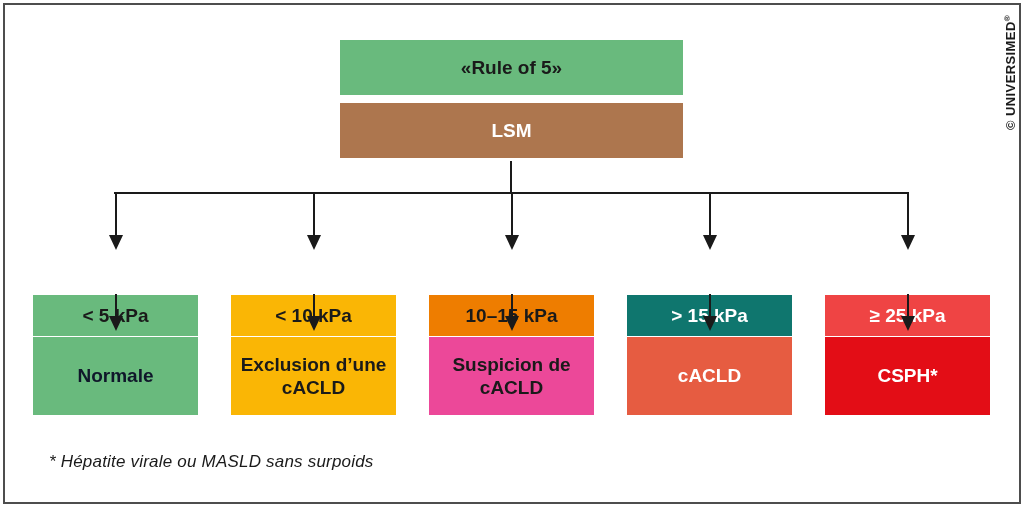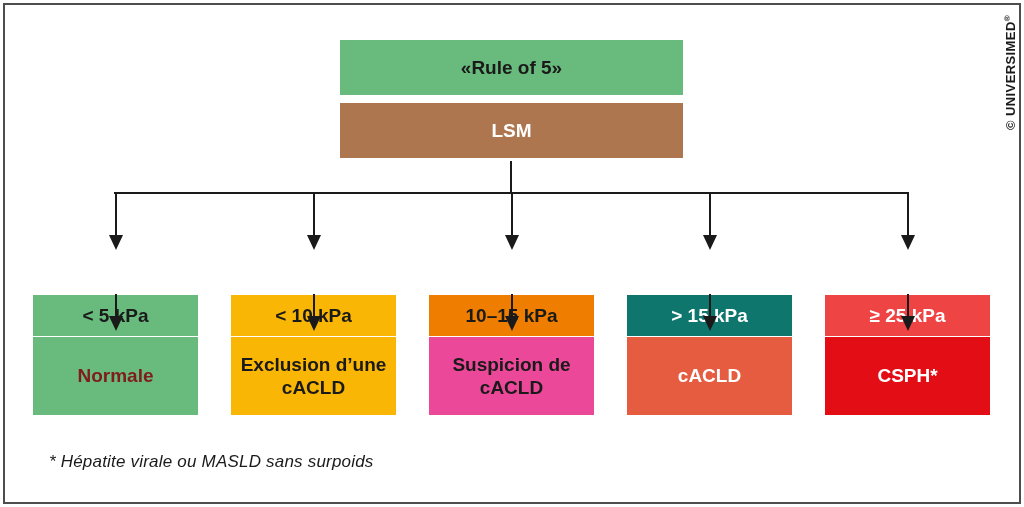--- a/index.html
+++ b/index.html
@@ -67,21 +67,21 @@
   <div class="line tree-hline"></div>
 
   <div class="column col1">
     <div class="stub1"></div>
     <div class="arrowhead head1"></div>
     <div class="box kpa" style="background-color: rgb(105, 186, 125); color: rgb(26, 26, 26);">
       <span>&lt; 5 kPa</span>
     </div>
     <div class="shaft2"></div>
     <div class="arrowhead head2"></div>
-    <div class="box result" style="background-color: rgb(105, 186, 125); color: #7f1d1d;">
+    <div class="box result" style="background-color: rgb(105, 186, 125); color: #0f172a;">
       <span>Normale</span>
     </div>
   </div>
 
   <div class="column col2">
     <div class="stub1"></div>
     <div class="arrowhead head1"></div>
     <div class="box kpa" style="background-color: rgb(250, 182, 5); color: rgb(26, 26, 26);">
       <span>&lt; 10 kPa</span>
     </div>

